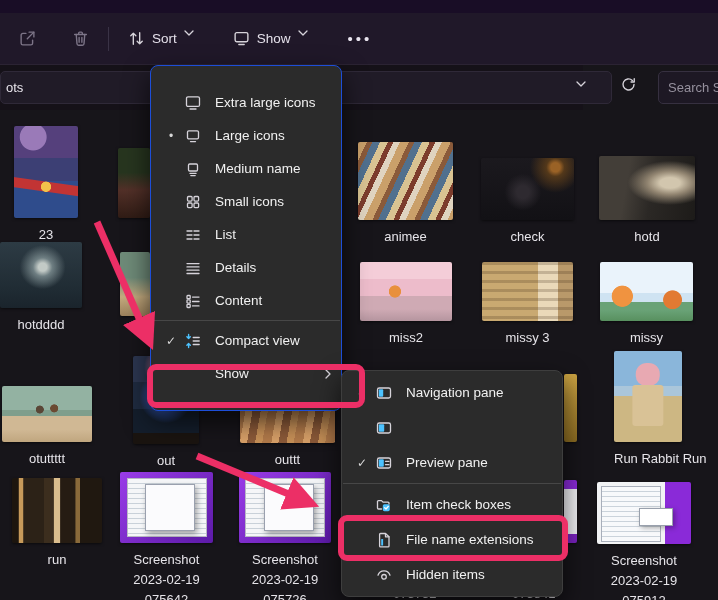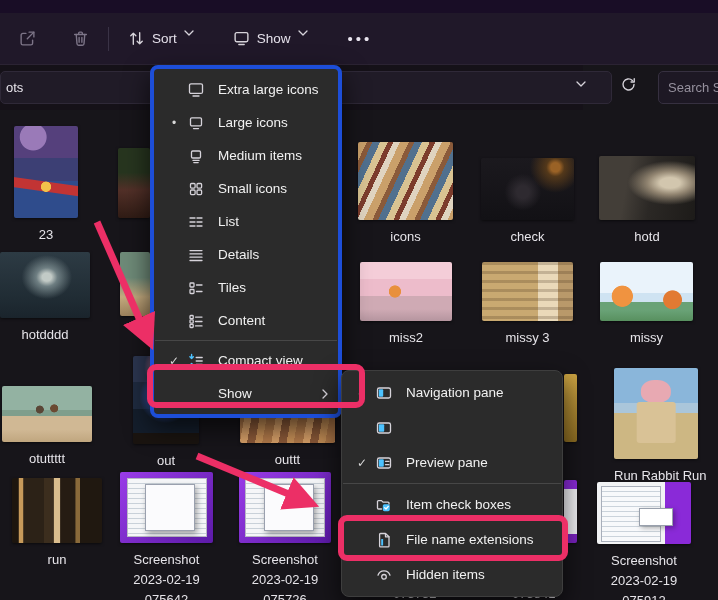--- a/index.html
+++ b/index.html
@@ -106,22 +106,22 @@
   .t-sliver4{background:linear-gradient(180deg,#8a2ad8 0 14%,#f0f0f4 14% 86%,#7a22c0 86%);}
   .t-shot3{background:linear-gradient(90deg,#f2f3f5 0 72%,#8a2ad8 72%);}
   .t-shot3::after{content:"";position:absolute;left:4%;top:6%;width:62%;height:88%;
     background:repeating-linear-gradient(180deg,rgba(0,0,0,0) 0 4px,rgba(120,140,160,.35) 4px 5px),#f8f9fb;
     border:1px solid #a8aeba;}
   .t-shot3::before{content:"";position:absolute;left:45%;top:42%;width:34%;height:26%;
     background:#fff;border:1px solid #99a0ac;box-shadow:2px 2px 5px rgba(0,0,0,.3);z-index:1;}
   
   .vmenu{
     position:absolute;left:150px;top:65px;width:192px;z-index:20;
-    background:#2b2b2b;border:4px solid #1d4ed8;border-radius:8px;
-    padding:4px 0;box-shadow:0 10px 26px rgba(0,0,0,.65);box-sizing:border-box;
+    background:#2b2b2b;border:1px solid #1d4ed8;border-radius:8px;
+    padding:20px 0;box-shadow:0 10px 26px rgba(0,0,0,.65);box-sizing:border-box;
   }
   .smenu{
     position:absolute;left:341px;top:370px;width:222px;z-index:25;
     background:#2b2b2b;border:1px solid #3e3e3e;border-radius:8px;
     padding:4px 0;box-shadow:0 10px 26px rgba(0,0,0,.65);box-sizing:border-box;
   }
   .mi{display:flex;align-items:center;height:33px;color:#f1f1f1;font-size:13.5px;padding:0 10px 0 8px;}
   .smenu .mi{height:35px;}
   .mi .slot{width:24px;text-align:center;color:#d8d8d8;font-size:12px;flex:0 0 24px;}
   .mi .ico{width:20px;height:16px;display:inline-flex;justify-content:center;flex:0 0 20px;margin-right:12px;}
@@ -217,32 +217,32 @@
 
   <div class="tile" style="left:14px;top:16px;width:64px">
     <div class="thumb t-23" style="height:92px"></div>
     <div class="fname">23</div>
   </div>
   <div class="tile" style="left:118px;top:38px;width:32px">
     <div class="thumb t-partial1" style="height:70px"></div>
   </div>
   <div class="tile" style="left:358px;top:32px;width:95px">
     <div class="thumb t-animee" style="height:78px"></div>
-    <div class="fname">icons</div>
+    <div class="fname">animee</div>
   </div>
   <div class="tile" style="left:481px;top:48px;width:93px">
     <div class="thumb t-dddd" style="height:62px"></div>
     <div class="fname">check</div>
   </div>
   <div class="tile" style="left:599px;top:46px;width:96px">
     <div class="thumb t-hotd" style="height:64px"></div>
     <div class="fname">hotd</div>
   </div>
 
-  <div class="tile" style="left:0;top:142px;width:90px">
+  <div class="tile" style="left:0;top:132px;width:82px">
     <div class="thumb t-hotdddd" style="height:66px"></div>
     <div class="fname">hotdddd</div>
   </div>
   <div class="tile" style="left:120px;top:142px;width:30px">
     <div class="thumb t-partial2" style="height:64px"></div>
   </div>
   <div class="tile" style="left:360px;top:152px;width:92px">
     <div class="thumb t-miss2" style="height:59px"></div>
     <div class="fname">miss2</div>
   </div>
@@ -263,21 +263,21 @@
     <div class="thumb t-out" style="height:88px"></div>
     <div class="fname">out</div>
   </div>
   <div class="tile" style="left:240px;top:280px;width:95px">
     <div class="thumb t-outtt" style="height:53px"></div>
     <div class="fname">outtt</div>
   </div>
   <div class="tile" style="left:564px;top:264px;width:13px">
     <div class="thumb t-sliver3" style="height:68px"></div>
   </div>
-  <div class="tile" style="left:614px;top:258px;width:84px">
+  <div class="tile" style="left:614px;top:241px;width:68px">
     <div class="thumb t-rrr" style="height:91px"></div>
     <div class="fname">Run Rabbit Run</div>
   </div>
 
   <div class="tile" style="left:12px;top:368px;width:90px">
     <div class="thumb t-run" style="height:65px"></div>
     <div class="fname">run</div>
   </div>
   <div class="tile" style="left:120px;top:362px;width:93px">
     <div class="thumb t-shot" style="height:71px"></div>
@@ -327,21 +327,21 @@
     <span class="lbl">Large icons</span>
   </div>
   <div class="mi">
     <span class="slot"></span>
     <span class="ico">
         <svg viewBox="0 0 16 16" class="gicon">
           <rect x="3.5" y="3" width="9" height="7" rx="1.2"></rect>
           <path d="M5 12.4h6M5.8 14.6h4.4"></path>
         </svg>
       </span>
-    <span class="lbl">Medium items</span>
+    <span class="lbl">Medium name</span>
   </div>
   <div class="mi">
     <span class="slot"></span>
     <span class="ico">
         <svg viewBox="0 0 16 16" class="gicon">
           <rect x="2.5" y="2.5" width="4.6" height="4.6" rx="1"></rect>
           <rect x="9" y="2.5" width="4.6" height="4.6" rx="1"></rect>
           <rect x="2.5" y="9" width="4.6" height="4.6" rx="1"></rect>
           <rect x="9" y="9" width="4.6" height="4.6" rx="1"></rect>
         </svg>
@@ -358,32 +358,20 @@
     <span class="lbl">List</span>
   </div>
   <div class="mi">
     <span class="slot"></span>
     <span class="ico">
         <svg viewBox="0 0 16 16" class="gicon">
           <path d="M2 3.6h12M2 6.9h12M2 10.2h12M2 13.5h12"></path>
         </svg>
       </span>
     <span class="lbl">Details</span>
-  </div>
-  <div class="mi">
-    <span class="slot"></span>
-    <span class="ico">
-        <svg viewBox="0 0 16 16" class="gicon">
-          <rect x="2" y="3" width="4" height="4" rx="0.8"></rect>
-          <path d="M8.5 5h5.5"></path>
-          <rect x="2" y="9.5" width="4" height="4" rx="0.8"></rect>
-          <path d="M8.5 11.5h5.5"></path>
-        </svg>
-      </span>
-    <span class="lbl">Tiles</span>
   </div>
   <div class="mi">
     <span class="slot"></span>
     <span class="ico">
         <svg viewBox="0 0 16 16" class="gicon">
           <rect x="2" y="2.5" width="3.2" height="3.2" rx="0.7"></rect>
           <path d="M7.5 4.1H14"></path>
           <rect x="2" y="6.9" width="3.2" height="3.2" rx="0.7"></rect>
           <path d="M7.5 8.5H14"></path>
           <rect x="2" y="11.3" width="3.2" height="3.2" rx="0.7"></rect>

